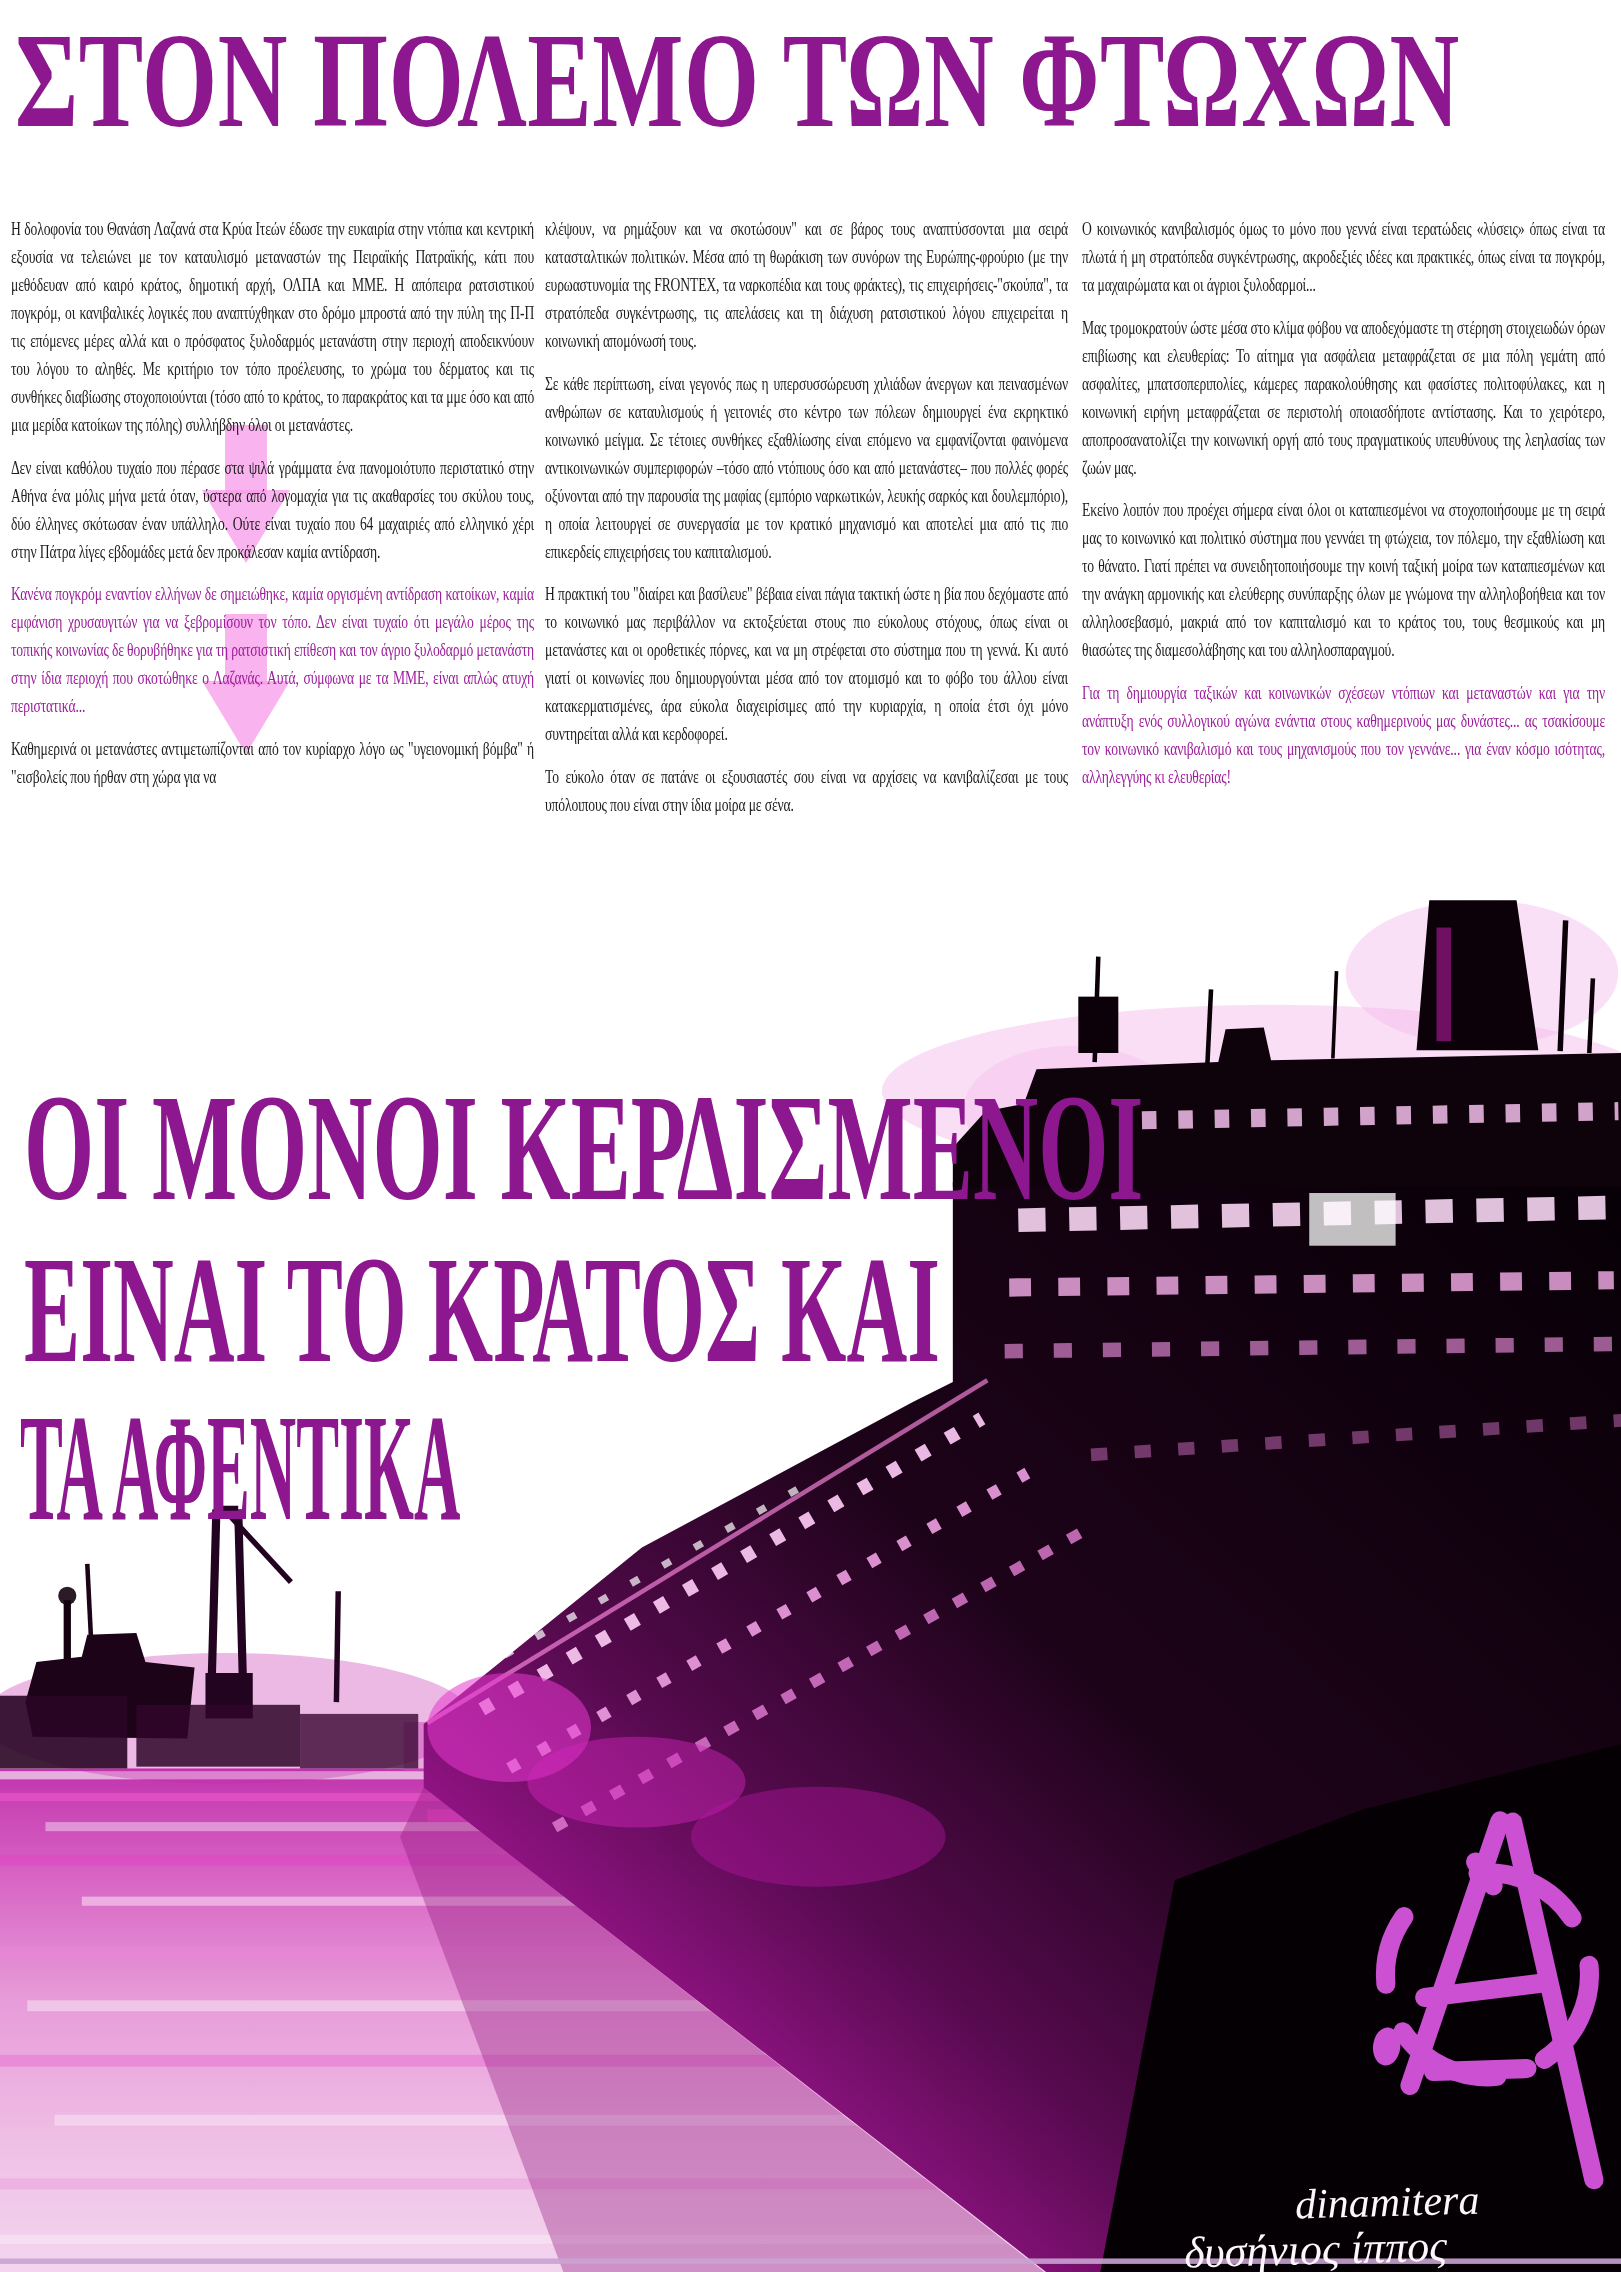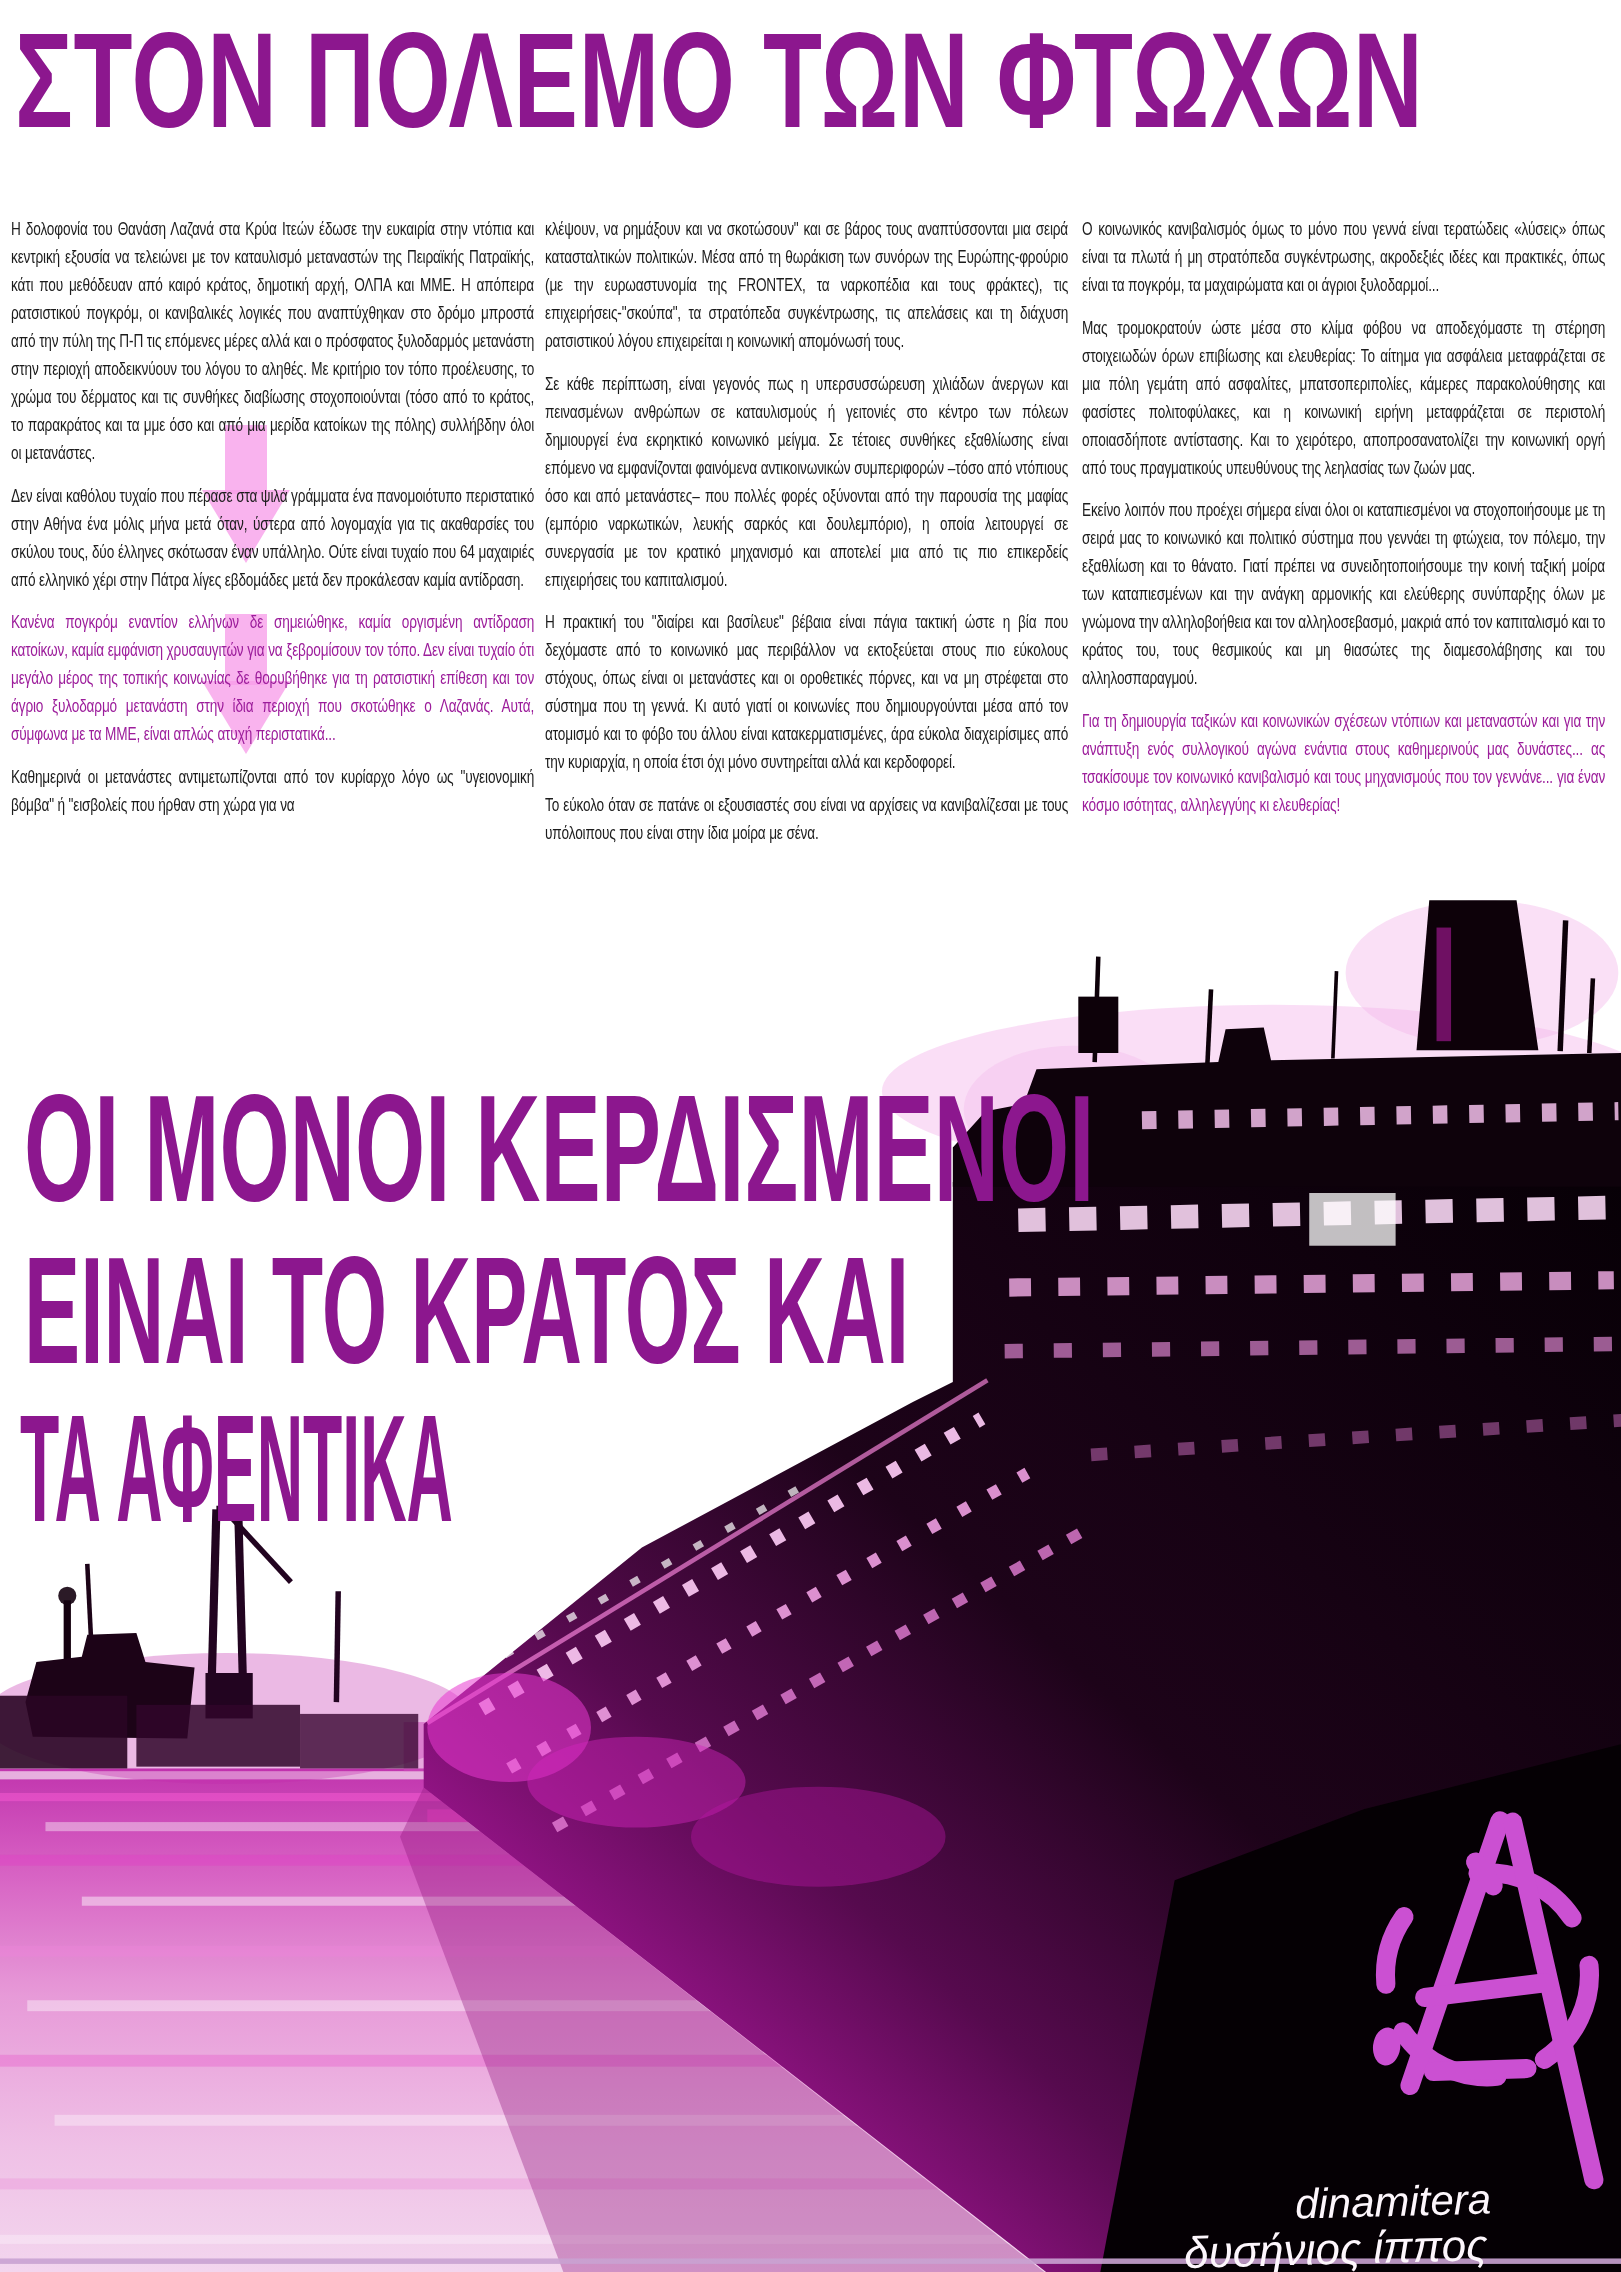--- a/index.html
+++ b/index.html
@@ -1,17 +1,17 @@
 <!DOCTYPE html>
 <html style="font-size:14.5px"><head>
 <meta charset="utf-8">
 <style>
   html,body{margin:0;padding:0;background:#ffffff;}
   .poster{position:relative;width:1622px;height:2273px;background:#ffffff;overflow:hidden;
-          font-family:Liberation Sans, sans-serif;}
+          font-family:Liberation Serif, serif;}
   .title{position:absolute;left:14.5px;top:1.8px;font-size:136px;font-weight:bold;color:#8c178e;
          white-space:nowrap;transform:scaleX(0.71);transform-origin:0 0;letter-spacing:0.9px;}
   .col{position:absolute;top:215px;width:691px;transform:scaleX(0.757);transform-origin:0 0;
        font-size:18px;line-height:28px;letter-spacing:-0.2px;text-align:justify;color:#1c1c1c;}
   .col p{margin:0 0 14.5px 0;}
   .col1{left:11px;} .col2{left:545px;} .col3{left:1082px;}
   .purple{color:#9c1d9b;}
   .arrow{position:absolute;z-index:0;}
   .arrow .shaft{position:absolute;left:23px;top:0;width:42px;background:rgba(247,158,233,0.78);}
   .arrow .head{position:absolute;left:0;width:0;height:0;border-left:44px solid transparent;

